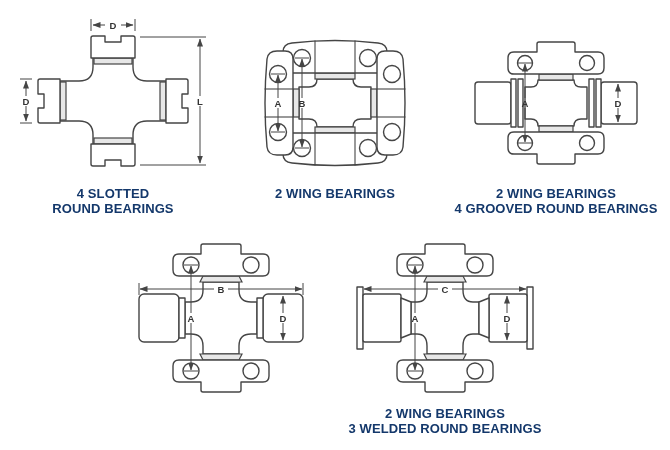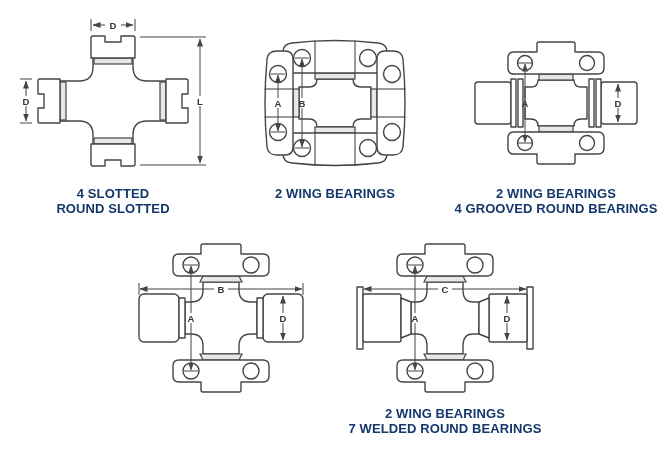--- a/index.html
+++ b/index.html
@@ -62,21 +62,21 @@
     <g>
       <line class="dim" x1="132" y1="31" x2="198" y2="31"></line>
       <line class="dim" x1="132" y1="159" x2="198" y2="159"></line>
       <line class="dim" x1="192" y1="90" x2="192" y2="33" marker-end="url(#arr)"></line>
       <line class="dim" x1="192" y1="100" x2="192" y2="157" marker-end="url(#arr)"></line>
       <text class="dimlbl" x="192" y="98.5">L</text>
     </g>
   </svg>
   <figcaption class="caption">
     <div>4 SLOTTED</div>
-    <div>ROUND SLOTTED</div>
+    <div>ROUND BEARINGS</div>
   </figcaption>
 </figure>
 
 <figure class="cell" style="left:230px;top:6px;width:210px">
   <svg viewBox="0 0 210 172" width="210" height="172">
     <g>
       <path class="ln" d="M87,73 Q87,81 79,81 L69,81 L69,113 L79,113 Q87,113 87,121 L123,121 Q123,113 131,113 L141,113 L141,81 L131,81 Q123,81 123,73 Z"></path>
     </g>
     <g>
       <rect class="cap" x="85" y="67" width="40" height="6"></rect>
@@ -262,15 +262,15 @@
       <text class="dimlbl" x="76" y="89.5">A</text>
     </g>
     <g>
       <line class="dim" x1="168" y1="81" x2="168" y2="64" marker-end="url(#arr)"></line>
       <line class="dim" x1="168" y1="91" x2="168" y2="108" marker-end="url(#arr)"></line>
       <text class="dimlbl" x="168" y="89.5">D</text>
     </g>
   </svg>
   <figcaption class="caption">
     <div>2 WING BEARINGS</div>
-    <div>7 WELDED ROUND BEARINGS</div>
+    <div>3 WELDED ROUND BEARINGS</div>
   </figcaption>
 </figure>
 
 </body></html>

